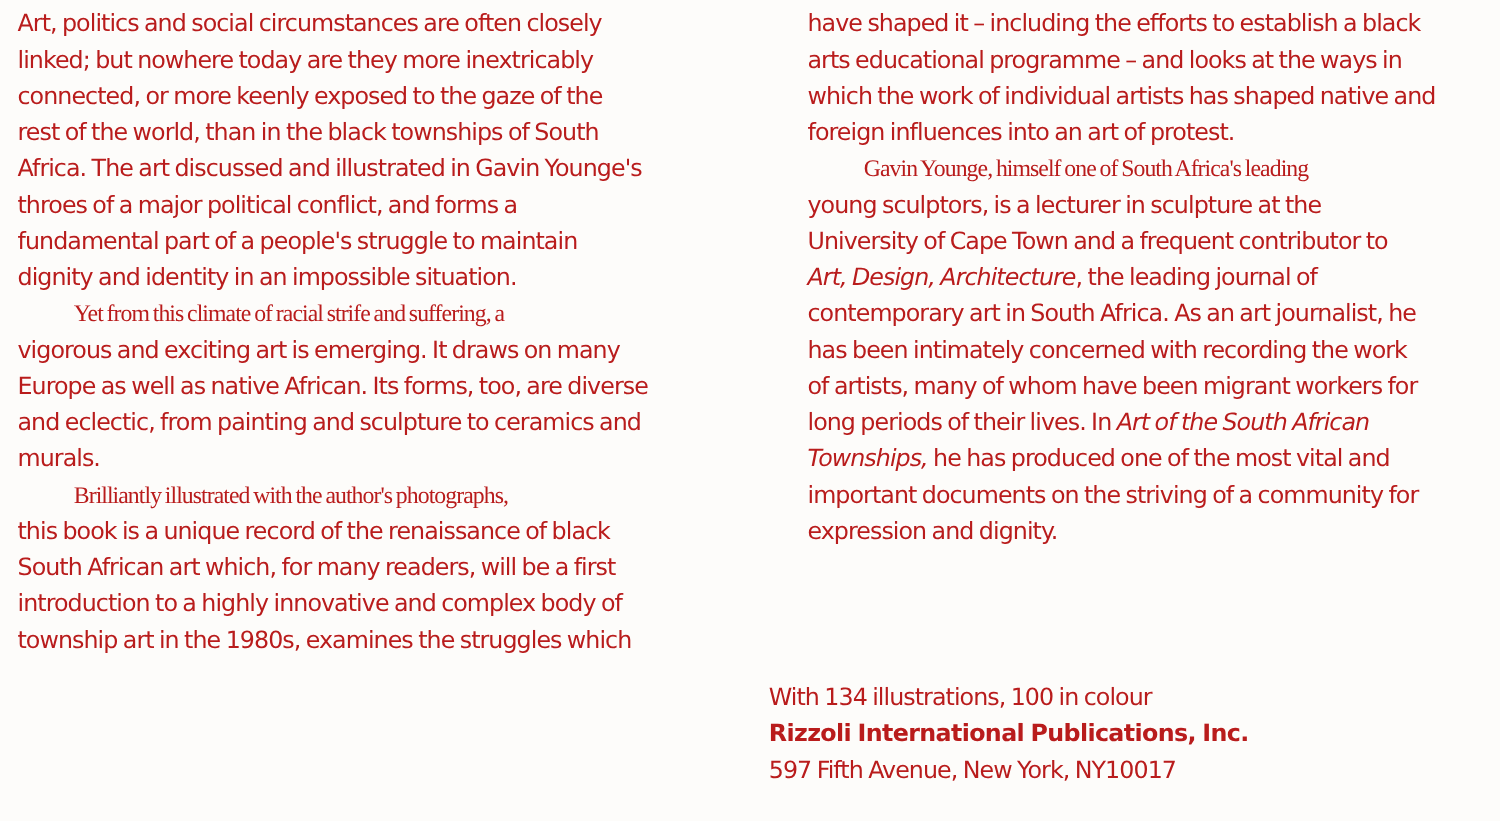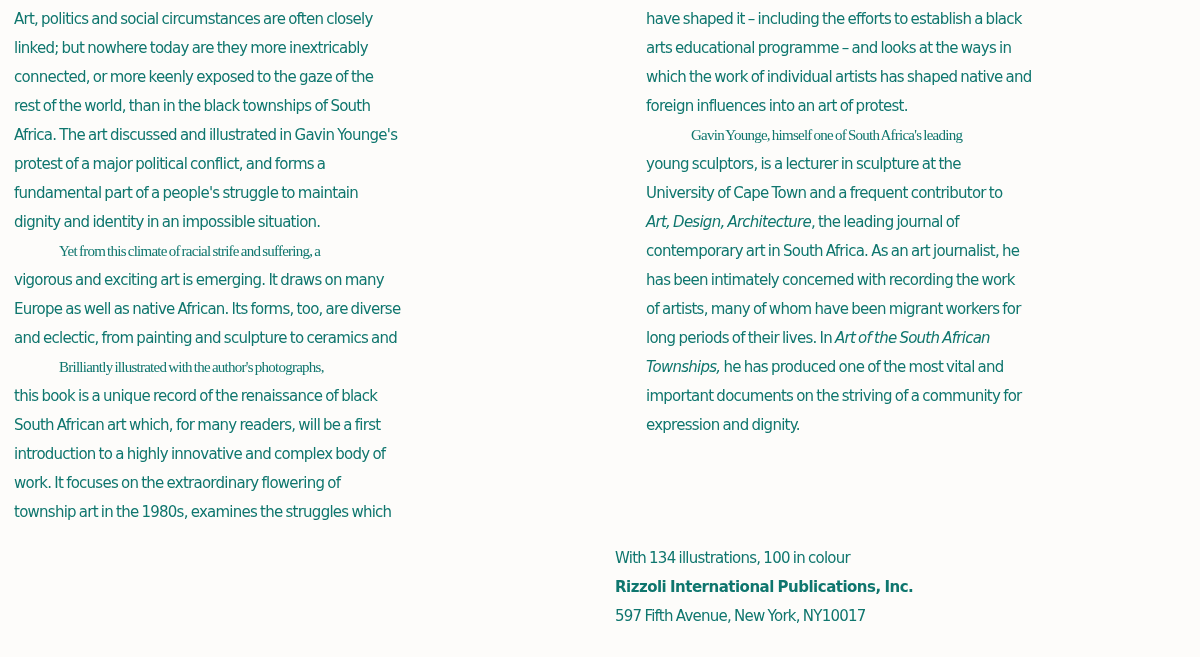--- a/index.html
+++ b/index.html
@@ -8,23 +8,23 @@
       width: 1200px;
       height: 657px;
       background: #fdfcfa;
       overflow: hidden;
     }
     .page {
       position: relative;
       width: 1200px;
       height: 657px;
       background: #fdfcfa;
-      color: #0f766e;
+      color: #b91c1c;
       font-family: "DejaVu Sans", sans-serif;
-      font-size: 15px;
+      font-size: 19px;
       letter-spacing: -0.75px;
       word-spacing: -1px;
     }
     .col {
       position: absolute;
       top: 5px;
     }
     .col-left { left: 14px; width: 580px; }
     .col-right { left: 646px; width: 580px; }
     .line {
@@ -45,32 +45,32 @@
 <body>
 
 <div class="page">
 
   <div class="col col-left">
     <div class="line">Art, politics and social circumstances are often closely</div>
     <div class="line">linked; but nowhere today are they more inextricably</div>
     <div class="line">connected, or more keenly exposed to the gaze of the</div>
     <div class="line">rest of the world, than in the black townships of South</div>
     <div class="line">Africa. The art discussed and illustrated in Gavin Younge's</div>
-    <div class="line">protest of a major political conflict, and forms a</div>
+    <div class="line">throes of a major political conflict, and forms a</div>
     <div class="line">fundamental part of a people's struggle to maintain</div>
     <div class="line">dignity and identity in an impossible situation.</div>
     <div class="line indent">Yet from this climate of racial strife and suffering, a</div>
     <div class="line">vigorous and exciting art is emerging. It draws on many</div>
     <div class="line">Europe as well as native African. Its forms, too, are diverse</div>
     <div class="line">and eclectic, from painting and sculpture to ceramics and</div>
+    <div class="line">murals.</div>
     <div class="line indent">Brilliantly illustrated with the author's photographs,</div>
     <div class="line">this book is a unique record of the renaissance of black</div>
     <div class="line">South African art which, for many readers, will be a first</div>
     <div class="line">introduction to a highly innovative and complex body of</div>
-    <div class="line">work. It focuses on the extraordinary flowering of</div>
     <div class="line">township art in the 1980s, examines the struggles which</div>
   </div>
 
   <div class="col col-right">
     <div class="line">have shaped it – including the efforts to establish a black</div>
     <div class="line">arts educational programme – and looks at the ways in</div>
     <div class="line">which the work of individual artists has shaped native and</div>
     <div class="line">foreign influences into an art of protest.</div>
     <div class="line indent">Gavin Younge, himself one of South Africa's leading</div>
     <div class="line">young sculptors, is a lecturer in sculpture at the</div>

